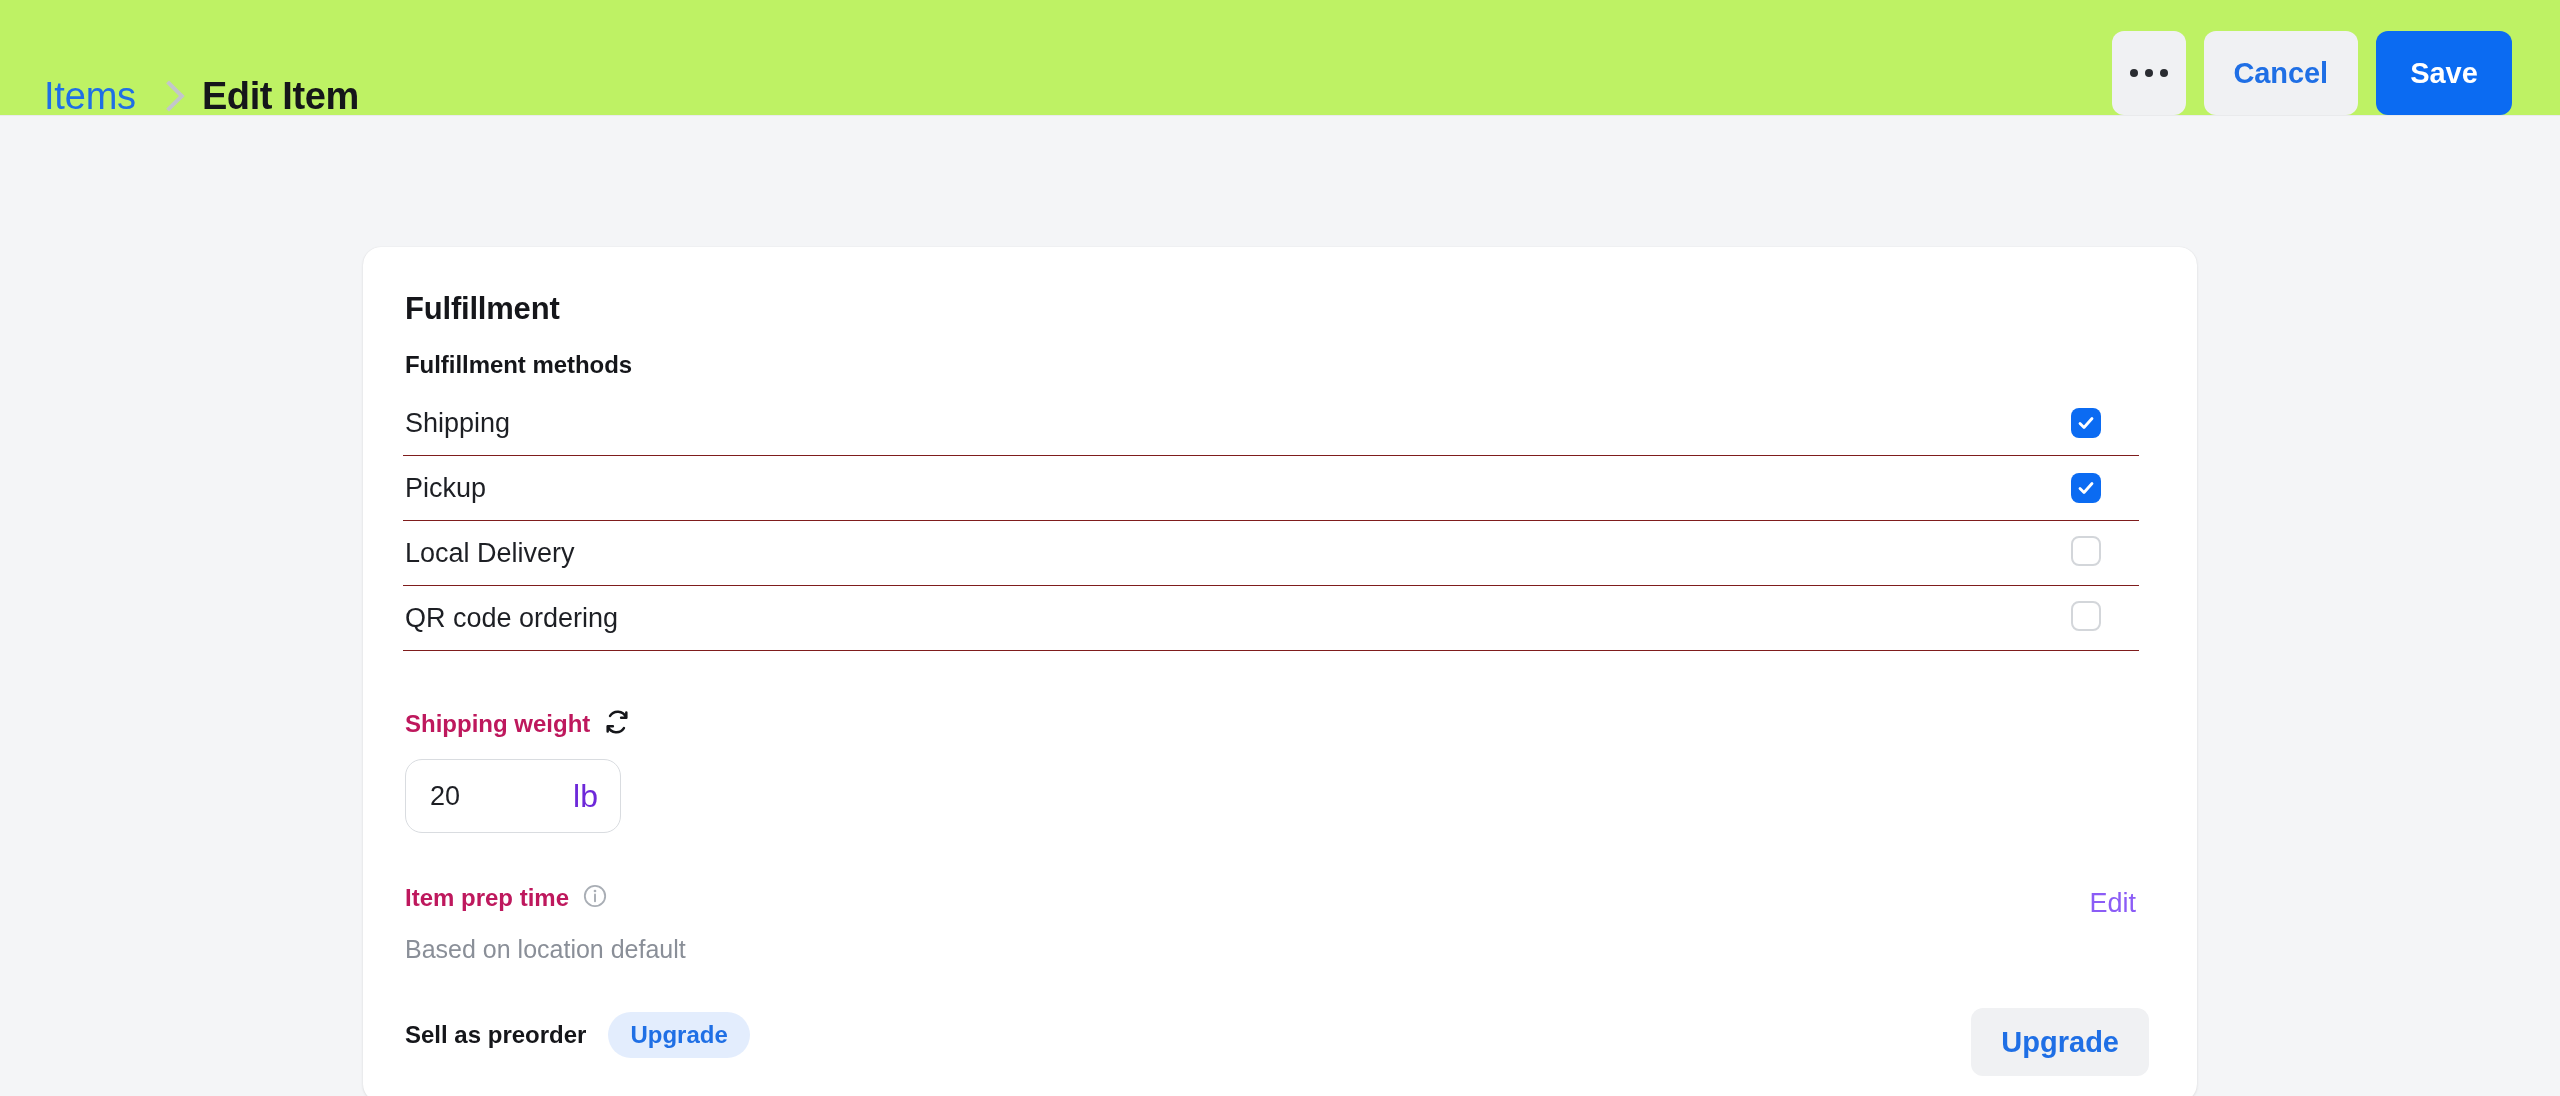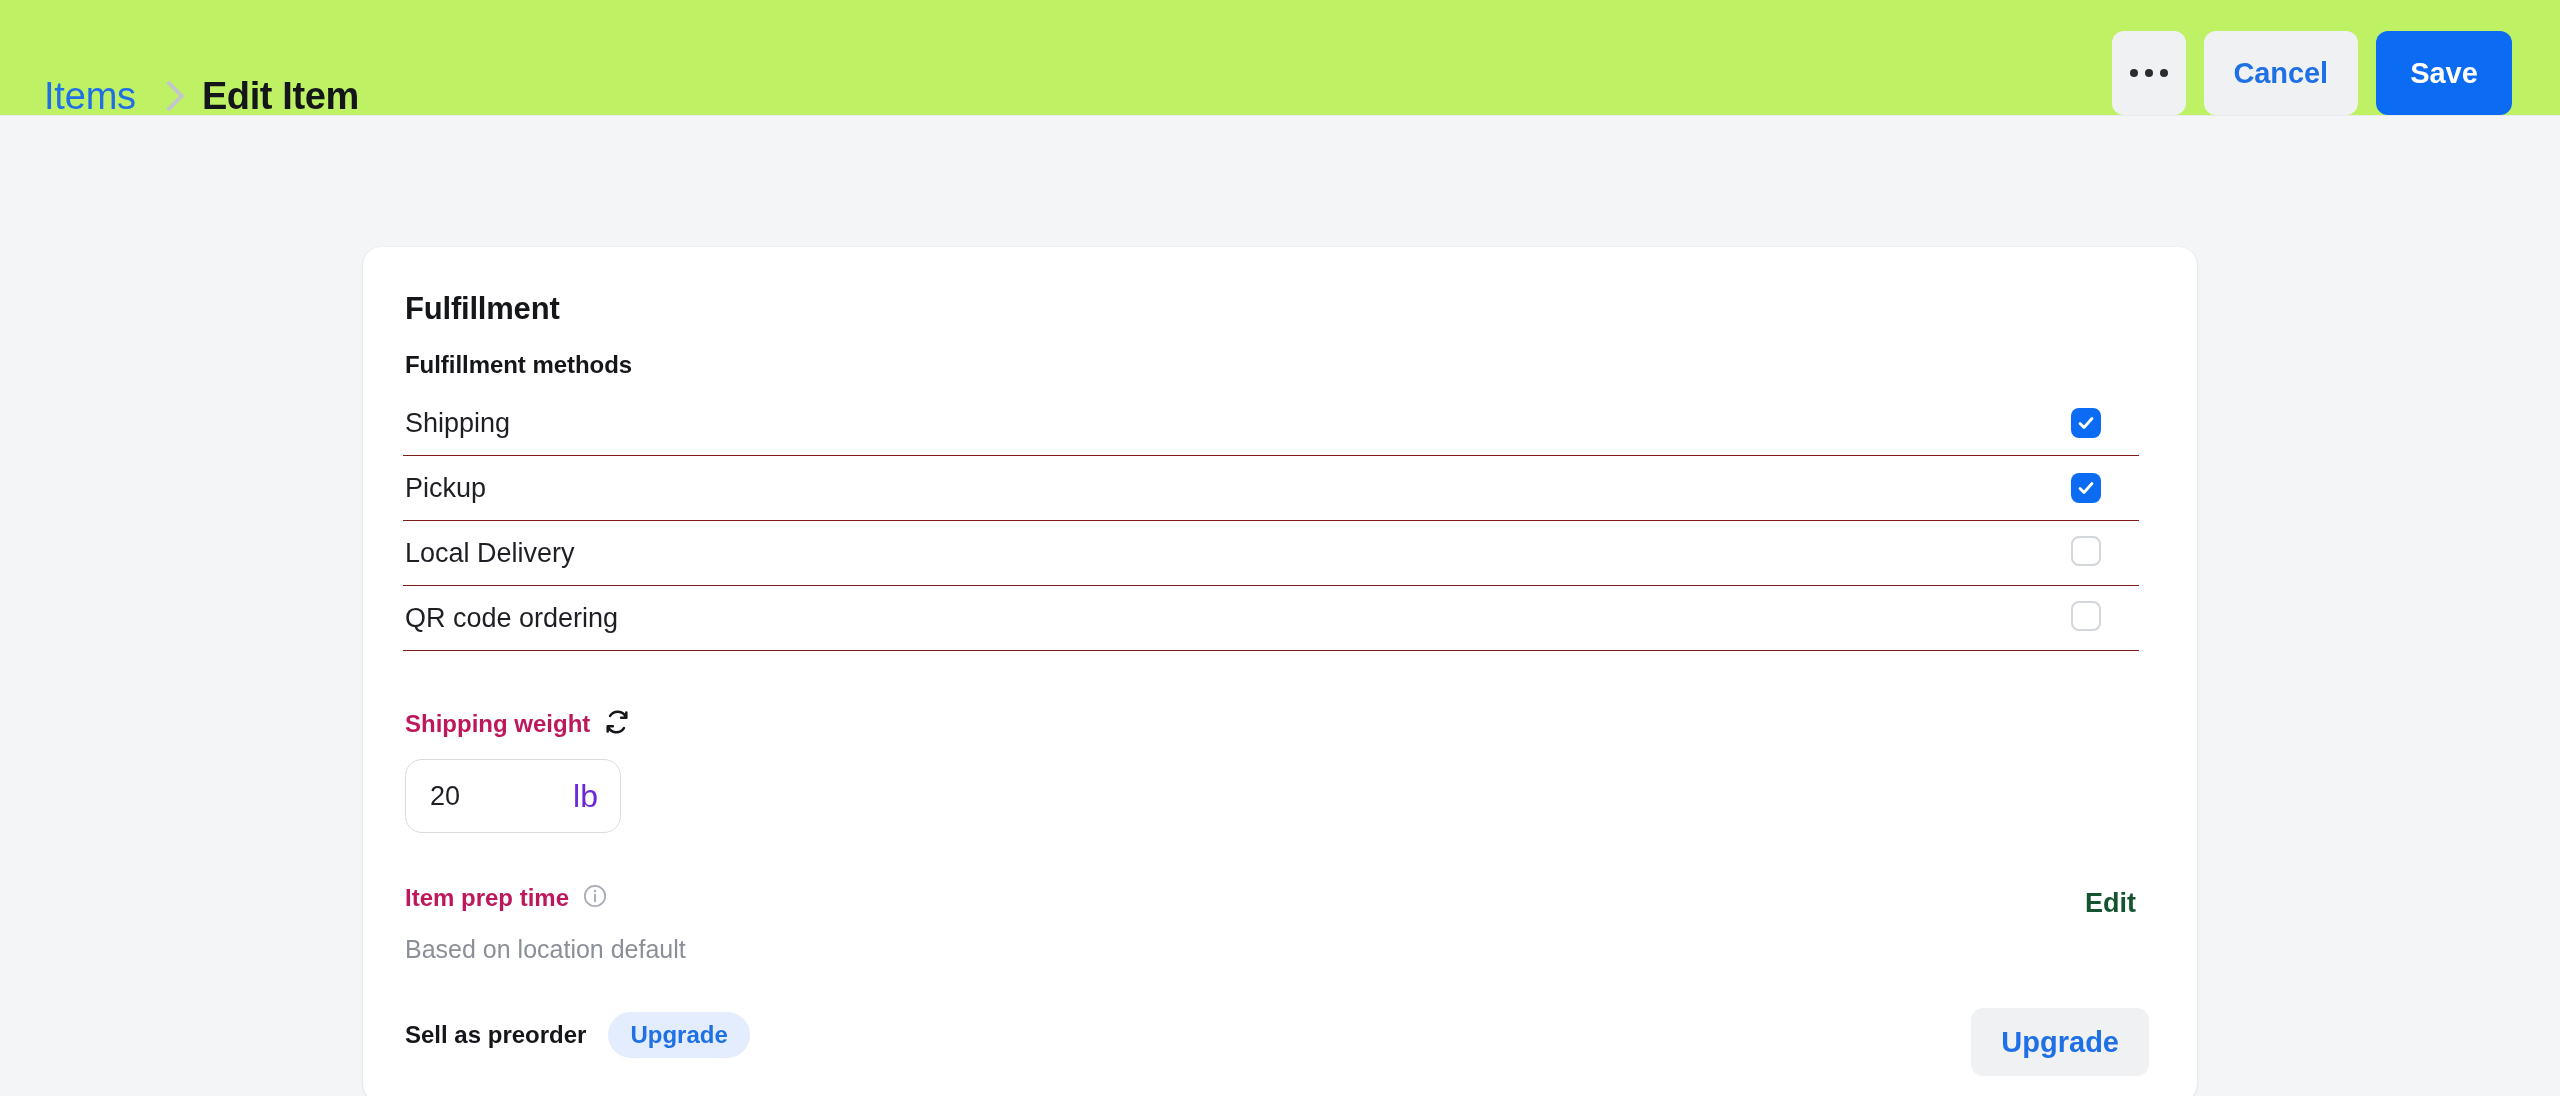--- a/index.html
+++ b/index.html
@@ -216,22 +216,22 @@
   .prep-sub {
     margin-top: 22px;
     font-size: 25px;
     color: #8a8f98;
   }
   .edit-link {
     position: absolute;
     right: 3px;
     top: 5px;
     font-size: 27px;
-    font-weight: 700;
-    color: #14532d;
+    font-weight: 400;
+    color: #8b5cf6;
     cursor: pointer;
   }
 
   
   .preorder-block {
     margin-top: 48px;
     padding-left: 2px;
     position: relative;
   }
   .preorder-head {

